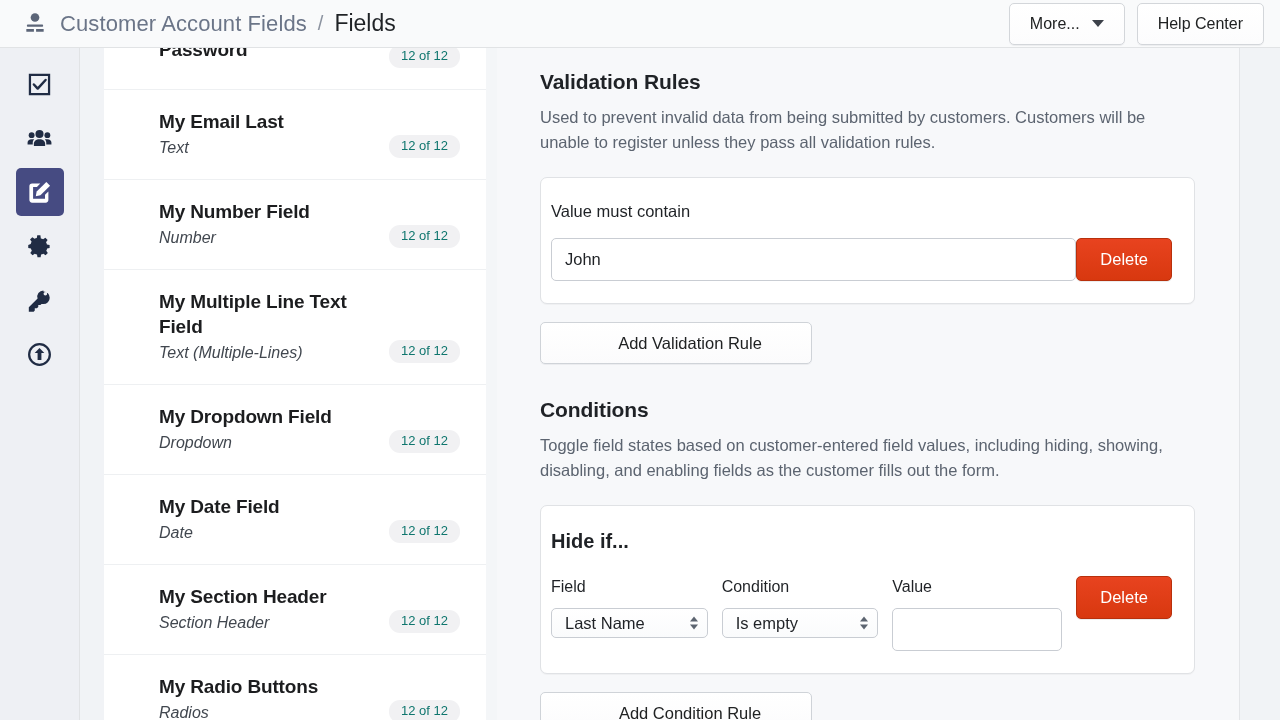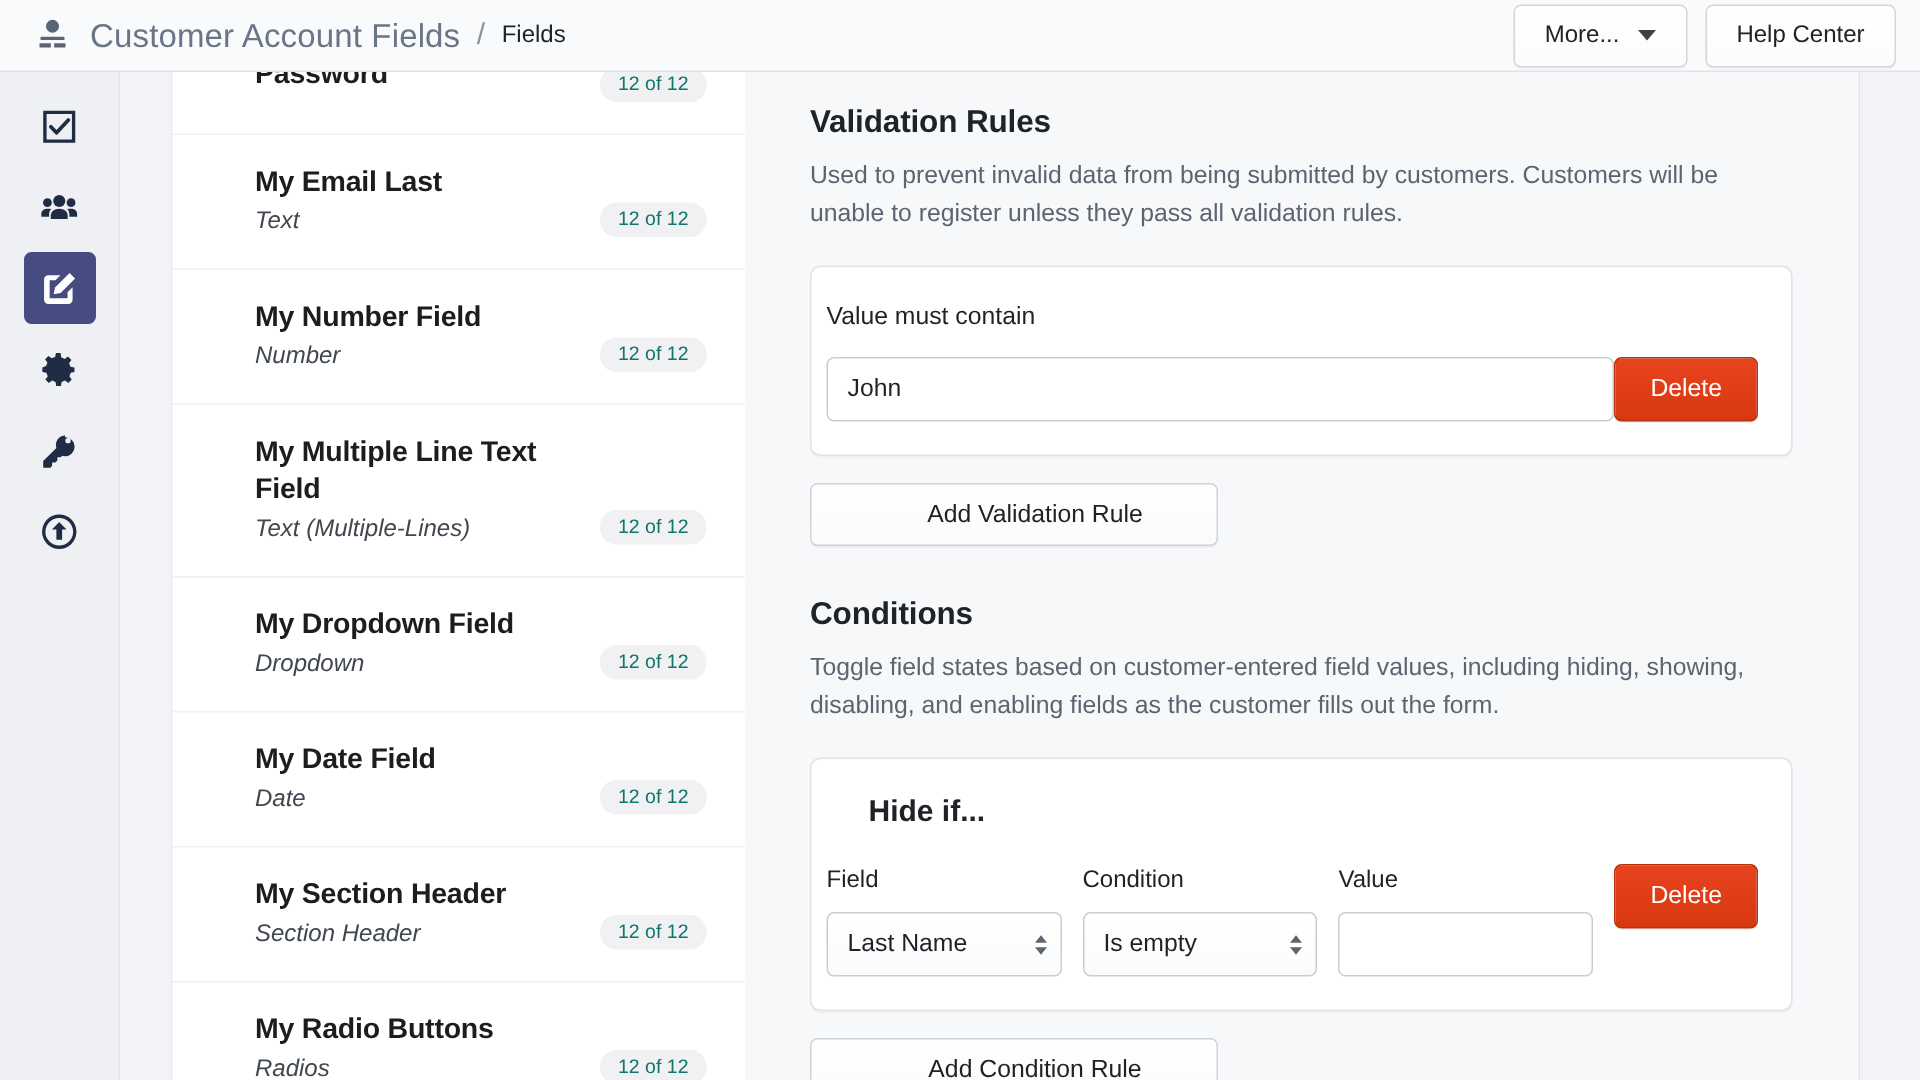--- a/index.html
+++ b/index.html
@@ -20,21 +20,21 @@
     display: flex; align-items: center;
     padding: 0 16px 0 22px;
     z-index: 20;
   }
   .brand-icon { width: 26px; height: 26px; flex: 0 0 26px; margin-right: 12px; display: block; }
   .crumb-main {
     font-size: 22px; color: #6b7588; font-weight: 400;
     letter-spacing: .1px; white-space: nowrap;
   }
   .crumb-sep { font-size: 20px; color: #8c93a0; margin: 0 11px; }
-  .crumb-current { font-size: 16px; color: #1f2226; font-weight: 400; white-space: nowrap; }
+  .crumb-current { font-size: 23px; color: #1f2226; font-weight: 400; white-space: nowrap; }
   .topbar-actions { margin-left: auto; display: flex; gap: 12px; align-items: center; }
   .btn-top {
     height: 42px; padding: 0 20px;
     background: linear-gradient(180deg,#ffffff,#fcfcfd);
     border: 1px solid #d3d6da; border-radius: 5px;
     font-size: 16px; color: #202223;
     display: flex; align-items: center; gap: 12px;
     box-shadow: 0 1px 0 rgba(16,24,40,.05);
     cursor: pointer; white-space: nowrap;
   }
@@ -63,21 +63,21 @@
   
   .gutter {
     position: absolute; top: 48px; left: 80px;
     width: 35px; height: 672px;
     background: #f1f3f6;
     border-right: 1px solid #e6e8eb;
   }
 
   
   .list-panel {
-    position: absolute; top: 48px; left: 115px;
+    position: absolute; top: 48px; left: 104px;
     width: 382px; height: 672px;
     background: #ffffff;
     overflow: hidden;
   }
   .list-inner { position: absolute; top: -38px; left: 0; width: 382px; }
   .list-item {
     position: relative;
     padding: 19px 26px 19px 55px;
     border-bottom: 1px solid #eef0f2;
     min-height: 80px;
@@ -164,31 +164,31 @@
     border: 1px solid #cfd3d8; border-radius: 5px;
     font-size: 16.5px; color: #202223;
     box-shadow: 0 1px 0 rgba(16,24,40,.05);
     cursor: pointer;
     font-family: "Liberation Sans", sans-serif;
     padding-left: 28px;
   }
 
   .sec-gap { margin-top: 32px; }
 
-  .cond-title { font-size: 20px; font-weight: 700; color: #1f2226; line-height: 26px; margin-left: 28px; }
+  .cond-title { font-size: 20px; font-weight: 700; color: #1f2226; line-height: 26px; }
   .cond-grid {
     display: flex; align-items: flex-start; gap: 14px; margin-top: 22px;
   }
   .cond-col { display: flex; flex-direction: column; }
   .cond-col.field { width: 161px; }
   .cond-col.cond  { width: 161px; }
   .cond-col.value { width: 170px; }
   .cond-head { font-size: 16px; color: #1f2226; line-height: 22px; margin-bottom: 10px; }
   .select-box {
-    position: relative; height: 43px;
+    position: relative; height: 30px;
     border: 1px solid #c9cdd3; border-radius: 5px;
     background: linear-gradient(180deg,#ffffff,#fafbfc);
     display: flex; align-items: center;
     padding: 0 28px 0 13px;
     font-size: 16.5px; color: #1f2226;
     cursor: pointer;
   }
   .stepper {
     position: absolute; right: 9px; top: 50%; transform: translateY(-50%);
     display: flex; flex-direction: column; gap: 3px; align-items: center;

